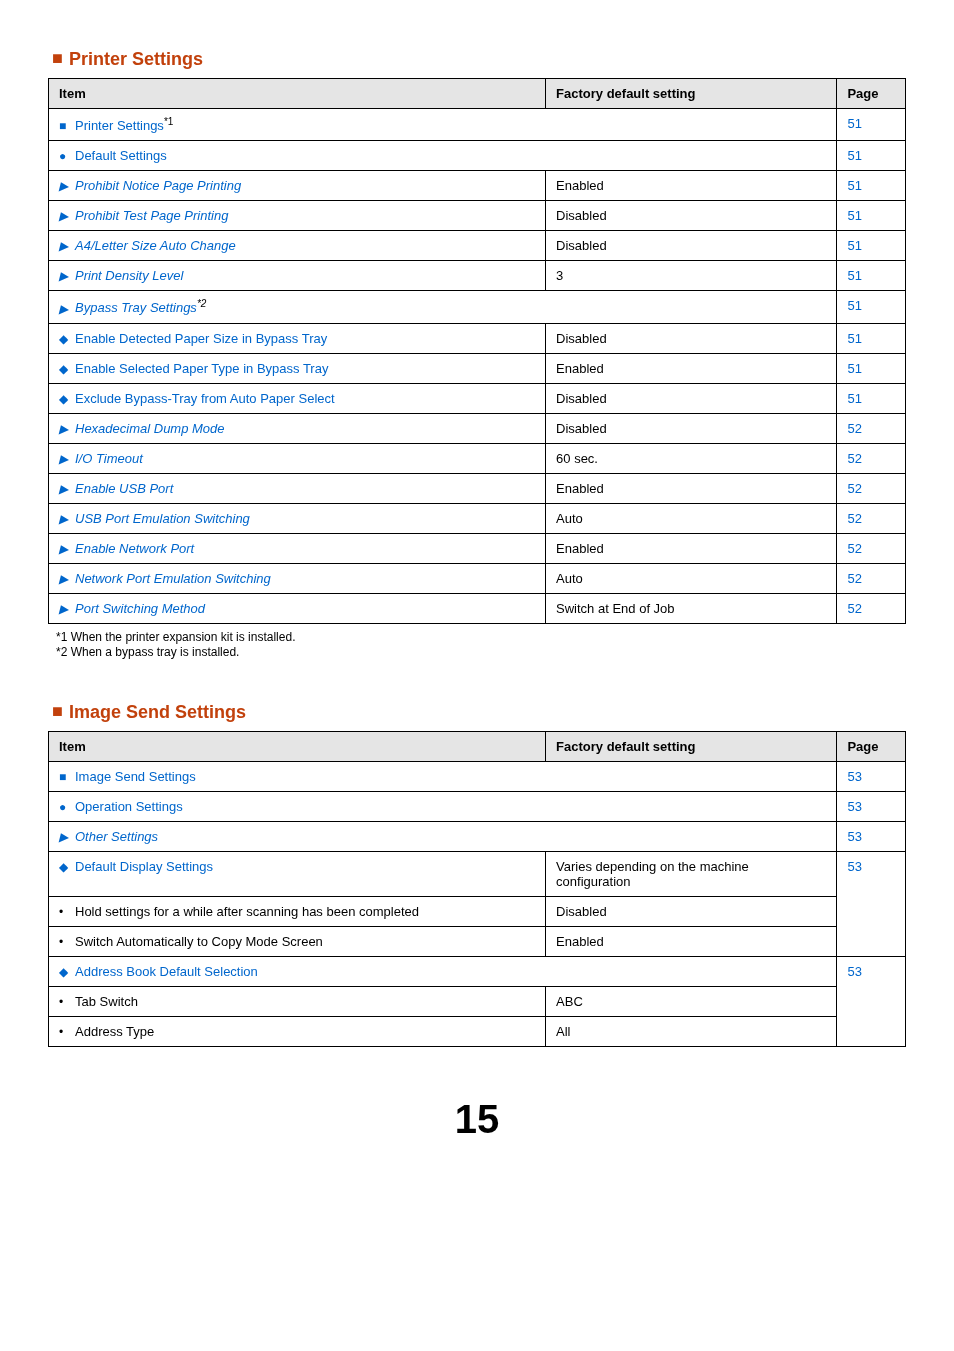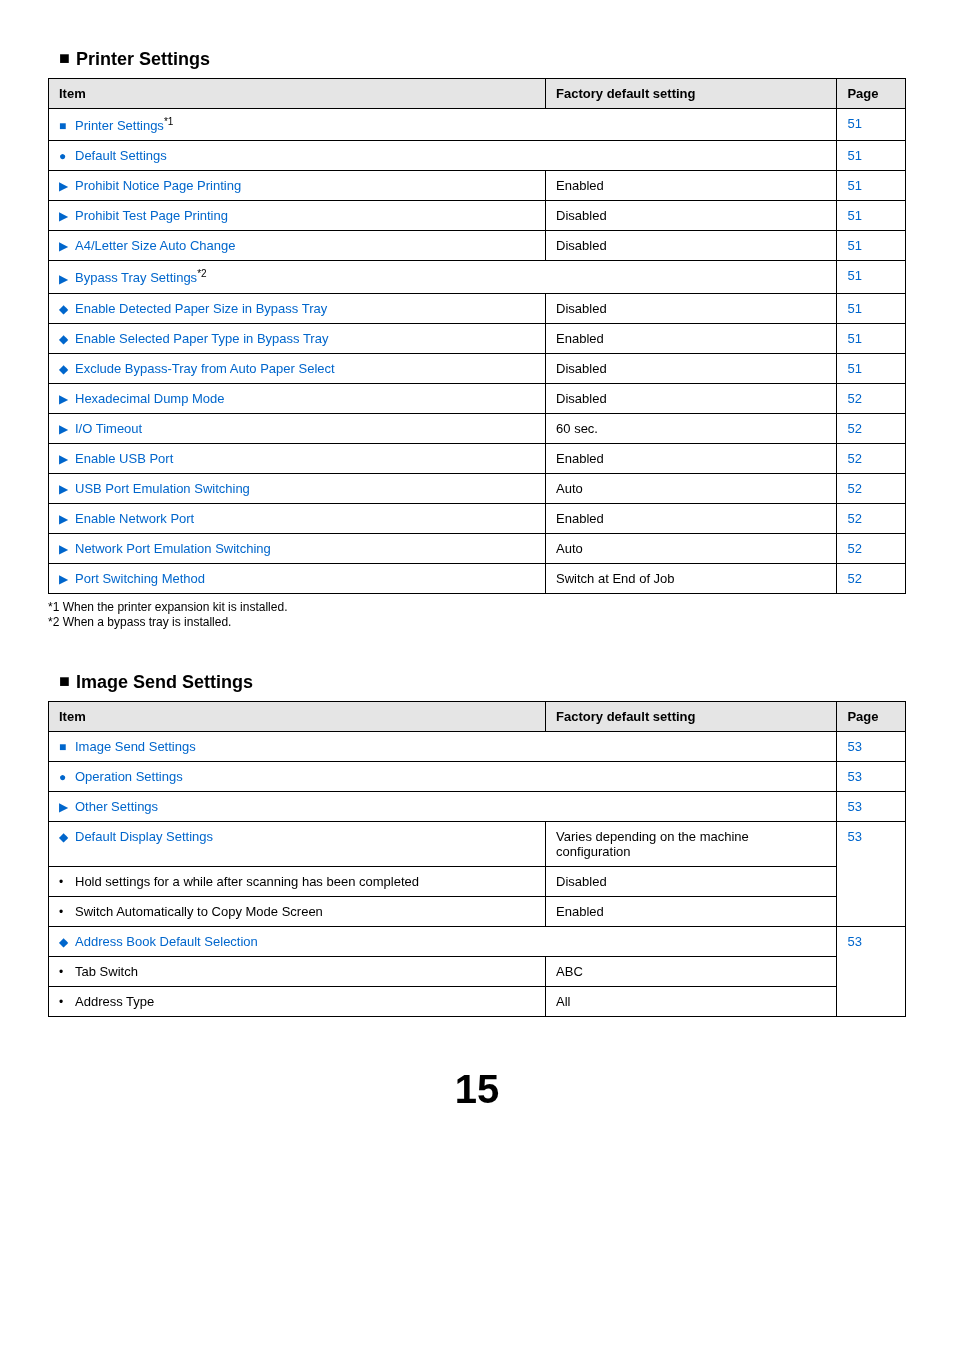--- a/index.html
+++ b/index.html
@@ -7,22 +7,22 @@
     margin: 0;
     padding: 48px 48px 20px 48px;
     font-size: 13px;
     color: #000;
     width: 954px;
     box-sizing: border-box;
   }
   .section-heading {
     font-size: 18px;
     font-weight: bold;
-    margin: 0 0 8px 11px;
-    color: #000000;
+    margin: 0 0 8px 4px;
+    color: #c2410c;
   }
   .section-heading .sqicon {
     display: inline-block;
     vertical-align: 1px;
     margin-right: 6px;
   }
   table.settings {
     width: 100%;
     border-collapse: collapse;
     border: 1.5px solid #000;
@@ -44,38 +44,38 @@
   table.settings col.fact  { width: 34%; }
   table.settings col.page  { width: 8%; }
 
   td.page { text-align: center; }
 
   .link { color: #0066cc; }
   .black { color: #000; }
 
   .indent-0 { padding-left: 10px; }
   .indent-1 { padding-left: 32px; margin-left: 28px; }
-  .indent-2 { padding-left: 58px; }
+  .indent-2 { padding-left: 58px; font-style: italic; }
   .indent-3 { padding-left: 84px; margin-left: 16px; }
   .indent-3b{ padding-left: 100px; }
 
   .mark {
     display: inline-block;
     width: 14px;
     text-align: left;
     font-size: 12px;
     margin-right: 2px;
   }
   sup { font-size: 10px; }
 
   .footnotes {
     margin-top: 6px;
     font-size: 12px;
   }
-  .footnotes div { margin: 1px 0; }
+  .footnotes div { margin: 1px 8px; }
 
   .pagenum {
     text-align: center;
     font-size: 40px;
     font-weight: bold;
     margin-top: 50px;
   }
 
   .sec2 { margin-top: 42px; }
 </style>
@@ -117,20 +117,25 @@
         <td class="indent-2"><span class="mark link">▶</span><span class="link">Prohibit Test Page Printing</span></td>
         <td>Disabled</td>
         <td class="page"><span class="link">51</span></td>
       </tr>
       <tr>
         <td class="indent-2"><span class="mark link">▶</span><span class="link">A4/Letter Size Auto Change</span></td>
         <td>Disabled</td>
         <td class="page"><span class="link">51</span></td>
       </tr>
       <tr>
+        <td class="indent-2"><span class="mark link">▶</span><span class="link">Print Density Level</span></td>
+        <td>3</td>
+        <td class="page"><span class="link">51</span></td>
+      </tr>
+      <tr>
         <td class="indent-2" colspan="2"><span class="mark link">▶</span><span class="link">Bypass Tray Settings</span><sup class="black">*2</sup></td>
         <td class="page"><span class="link">51</span></td>
       </tr>
       <tr>
         <td class="indent-3"><span class="mark link">◆</span><span class="link">Enable Detected Paper Size in Bypass Tray</span></td>
         <td>Disabled</td>
         <td class="page"><span class="link">51</span></td>
       </tr>
       <tr>
         <td class="indent-3"><span class="mark link">◆</span><span class="link">Enable Selected Paper Type in Bypass Tray</span></td>

